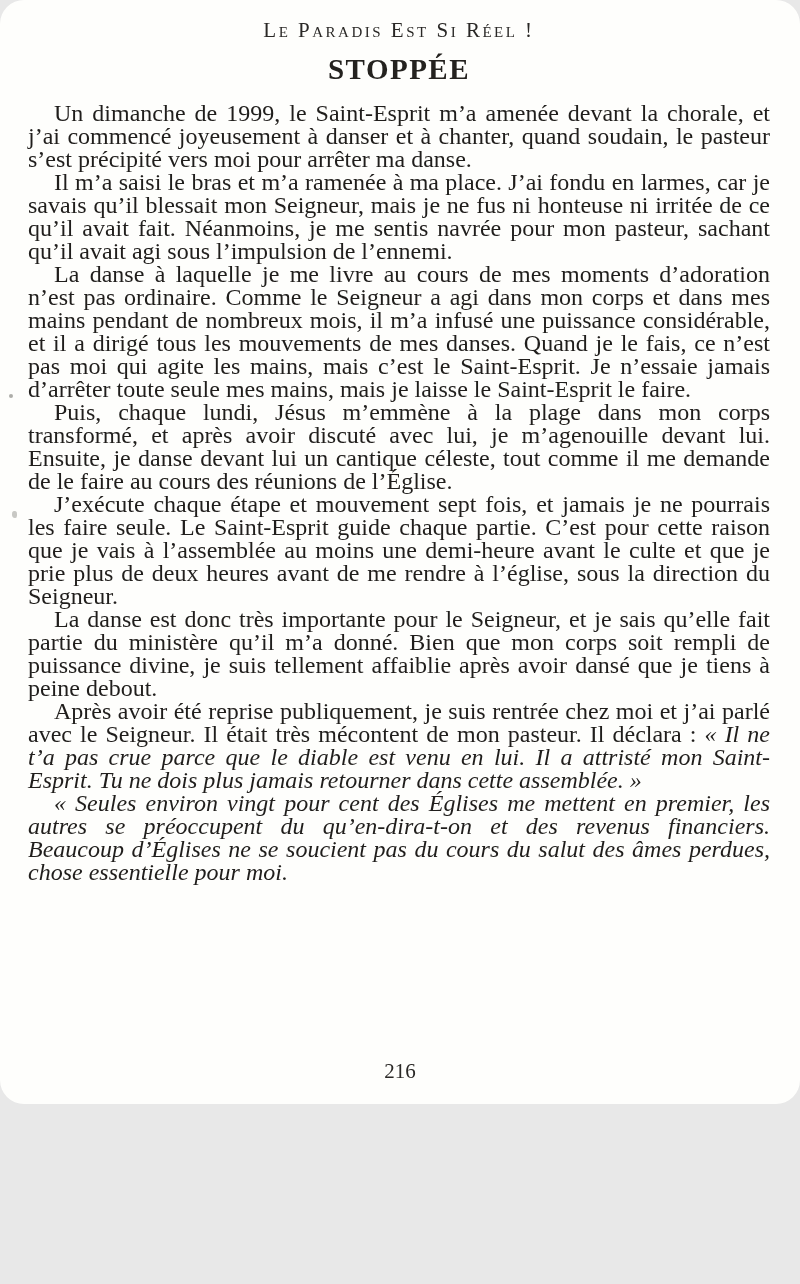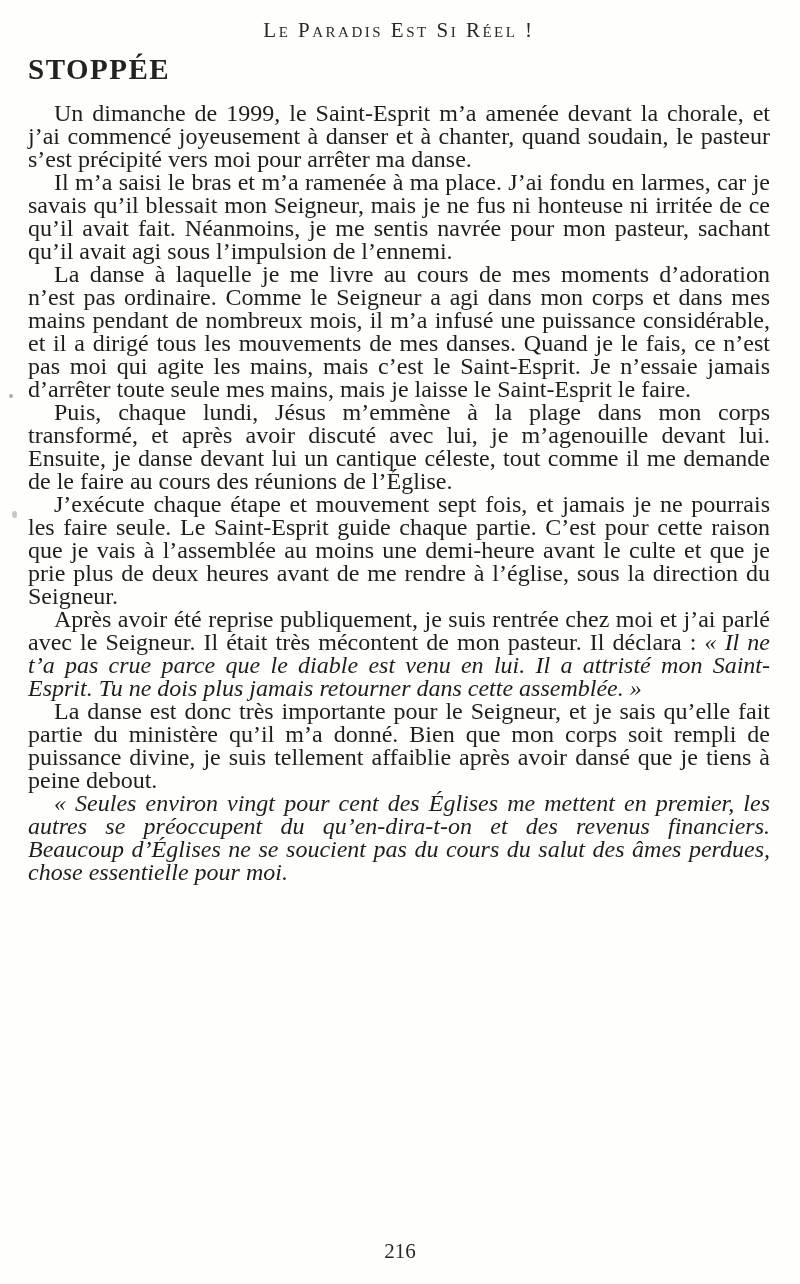--- a/index.html
+++ b/index.html
@@ -3,38 +3,40 @@
 <meta charset="utf-8">
 <style>
   html, body {
     margin: 0;
     padding: 0;
     background: #e8e8e8;
   }
   .page {
     position: relative;
     width: 800px;
-    height: 1284px;
+    height: 1104px;
     margin: 0 auto;
     background: #fefefc;
     color: #1e1c1a;
     font-family: "Liberation Serif", "DejaVu Serif", serif;
     overflow: hidden;
     box-sizing: border-box;
     padding: 14px 30px 0 28px;
+    border-radius: 24px;
   }
   .running-head {
     text-align: center;
     font-variant: small-caps;
     font-size: 21px;
     letter-spacing: 2.5px;
     color: #2a2826;
     margin: 4px 0 10px 0;
   }
   .chapter-title {
+    text-align: center;
     font-size: 29px;
     font-weight: bold;
     letter-spacing: 1.5px;
     color: #24221f;
     margin: 0 0 16px 0;
   }
   .body-text {
     font-size: 24px;
     line-height: 23px;
     text-align: justify;
@@ -82,22 +84,22 @@
   <div class="running-head">Le Paradis Est Si Réel !</div>
 
   <h1 class="chapter-title">STOPPÉE</h1>
 
   <div class="body-text">
       <p class="para"><span>Un dimanche de 1999, le Saint-Esprit m’a amenée devant la chorale, et j’ai commencé joyeusement à danser et à chanter, quand soudain, le pasteur s’est précipité vers moi pour arrêter ma danse.</span></p>
       <p class="para"><span>Il m’a saisi le bras et m’a ramenée à ma place. J’ai fondu en larmes, car je savais qu’il blessait mon Seigneur, mais je ne fus ni honteuse ni irritée de ce qu’il avait fait. Néanmoins, je me sentis navrée pour mon pasteur, sachant qu’il avait agi sous l’impulsion de l’ennemi.</span></p>
       <p class="para"><span>La danse à laquelle je me livre au cours de mes moments d’adoration n’est pas ordinaire. Comme le Seigneur a agi dans mon corps et dans mes mains pendant de nombreux mois, il m’a infusé une puissance considérable, et il a dirigé tous les mouvements de mes danses. Quand je le fais, ce n’est pas moi qui agite les mains, mais c’est le Saint-Esprit. Je n’essaie jamais d’arrêter toute seule mes mains, mais je laisse le Saint-Esprit le faire.</span></p>
       <p class="para"><span>Puis, chaque lundi, Jésus m’emmène à la plage dans mon corps transformé, et après avoir discuté avec lui, je m’agenouille devant lui. Ensuite, je danse devant lui un cantique céleste, tout comme il me demande de le faire au cours des réunions de l’Église.</span></p>
       <p class="para"><span>J’exécute chaque étape et mouvement sept fois, et jamais je ne pourrais les faire seule. Le Saint-Esprit guide chaque partie. C’est pour cette raison que je vais à l’assemblée au moins une demi-heure avant le culte et que je prie plus de deux heures avant de me rendre à l’église, sous la direction du Seigneur.</span></p>
+      <p class="para"><span>La danse est donc très importante pour le Seigneur, et je sais qu’elle fait partie du ministère qu’il m’a donné. Bien que mon corps soit rempli de puissance divine, je suis tellement affaiblie après avoir dansé que je tiens à peine debout.</span></p>
       <p class="para"><span>Après avoir été reprise publiquement, je suis rentrée chez moi et j’ai parlé avec le Seigneur. Il était très mécontent de mon pasteur. Il déclara : </span><span class="italic">« Il ne t’a pas crue parce que le diable est venu en lui. Il a attristé mon Saint-Esprit. Tu ne dois plus jamais retourner dans cette assemblée. »</span></p>
-      <p class="para"><span>La danse est donc très importante pour le Seigneur, et je sais qu’elle fait partie du ministère qu’il m’a donné. Bien que mon corps soit rempli de puissance divine, je suis tellement affaiblie après avoir dansé que je tiens à peine debout.</span></p>
       <p class="para"><span class="italic">« Seules environ vingt pour cent des Églises me mettent en premier, les autres se préoccupent du qu’en-dira-t-on et des revenus financiers. Beaucoup d’Églises ne se soucient pas du cours du salut des âmes perdues, chose essentielle pour moi.</span></p>
     </div>
 
   <div class="speck-1"></div>
   <div class="speck-2"></div>
 
   <div class="page-number">216</div>
 </div>
 
 </body></html>

